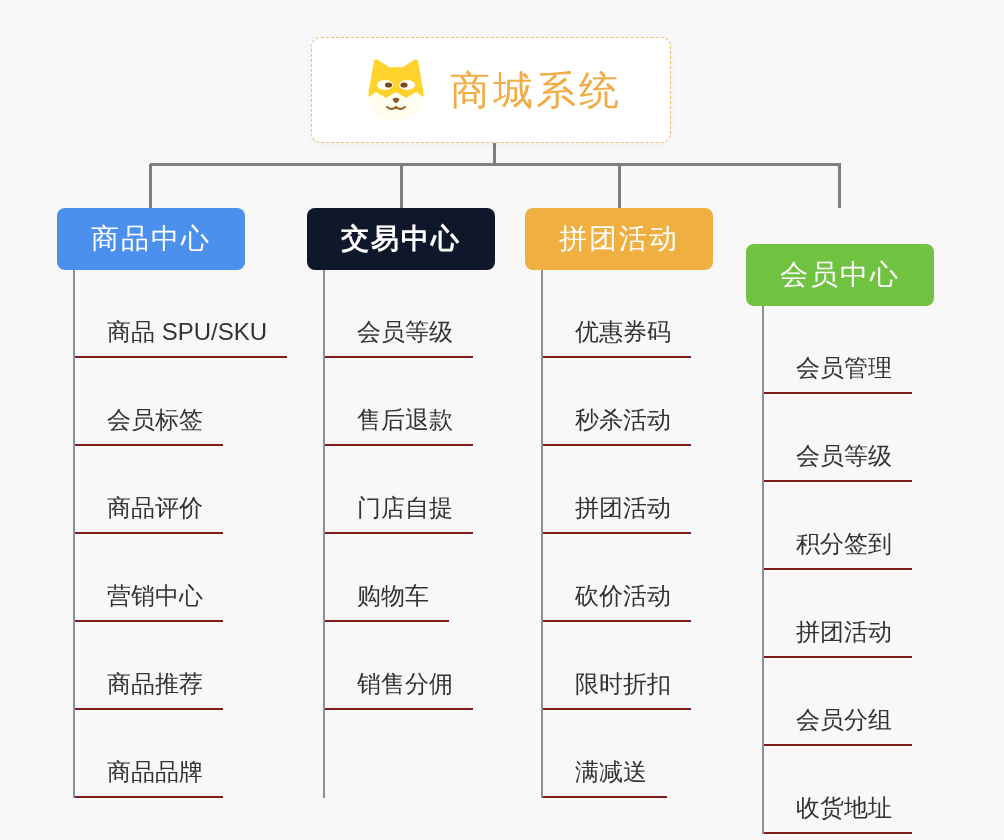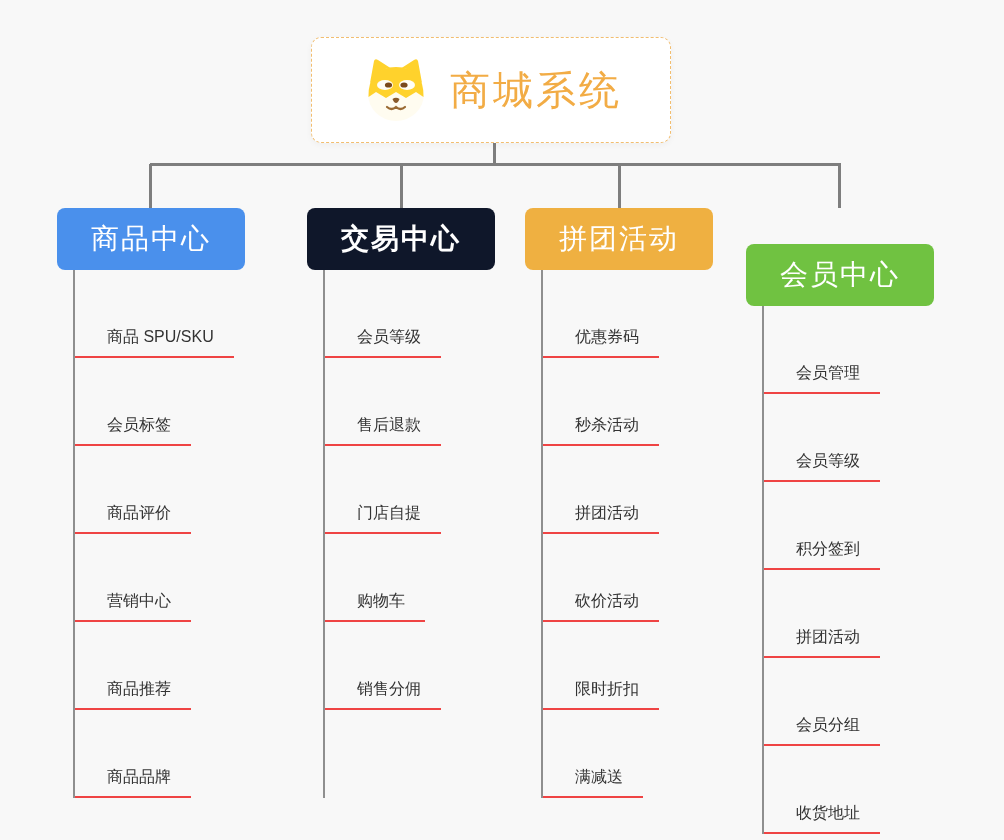--- a/index.html
+++ b/index.html
@@ -56,23 +56,23 @@
     border-left: 2px solid #8f8f8f;
     height: 528px;
     display: flex; flex-direction: column;
   }
   .child {
     height: 88px;
     display: flex; align-items: flex-end;
   }
   .child-line {
     display: inline-block;
-    border-bottom: 2px solid #ef4444;
+    border-bottom: 2px solid #7f1d1d;
     padding: 0 20px 8px 32px;
-    font-size: 16px;
+    font-size: 24px;
     color: #333333;
     white-space: nowrap;
   }
 </style>
 </head>
 <body>
 
 <div class="canvas">
 
   <div class="conn v" style="left:493px; top:143px; height:21px;"></div>

